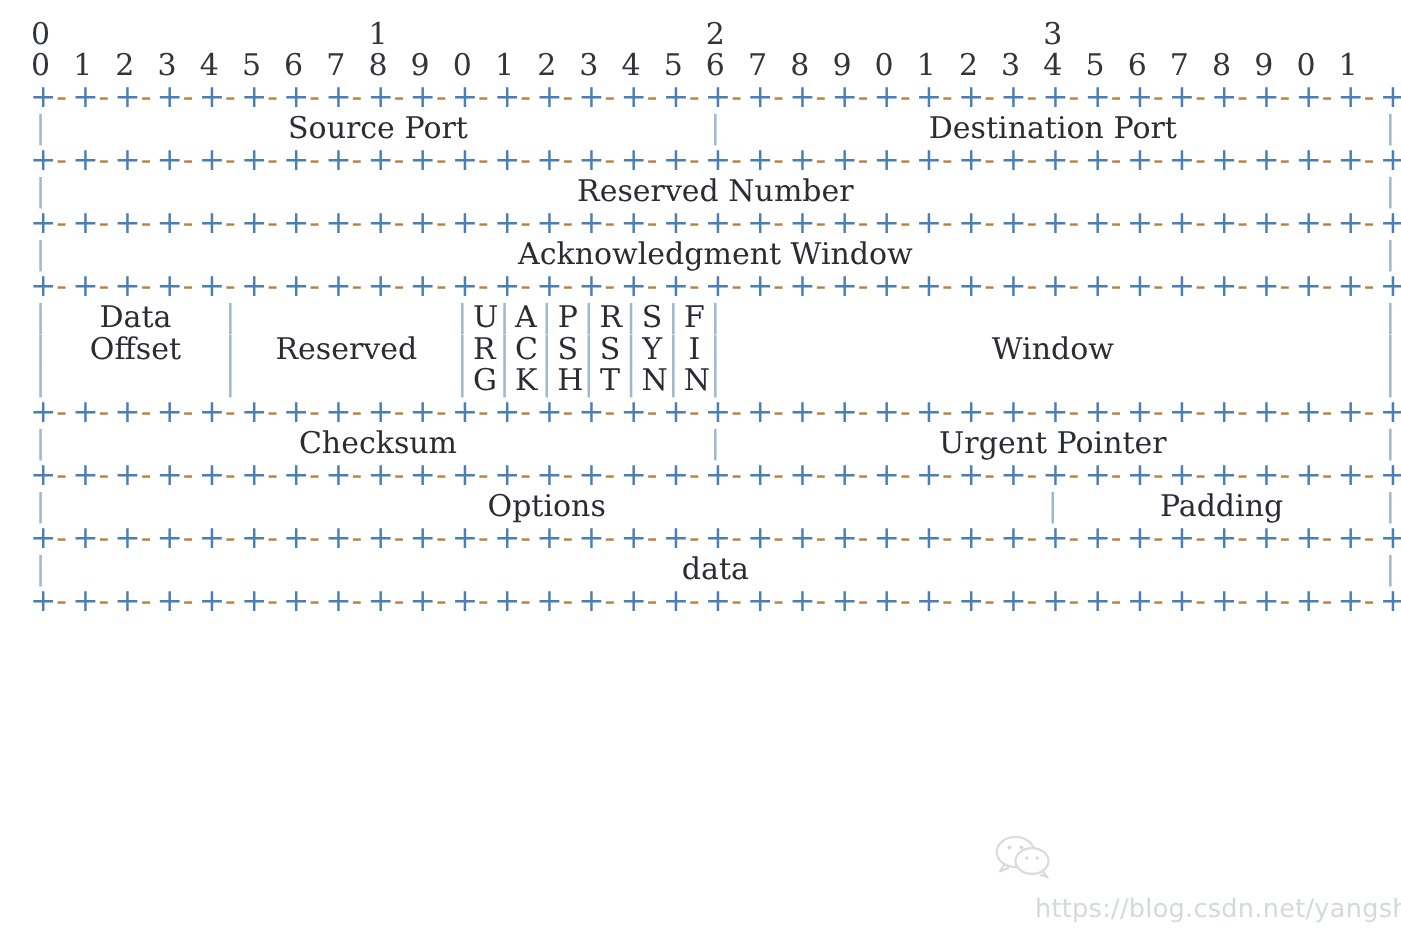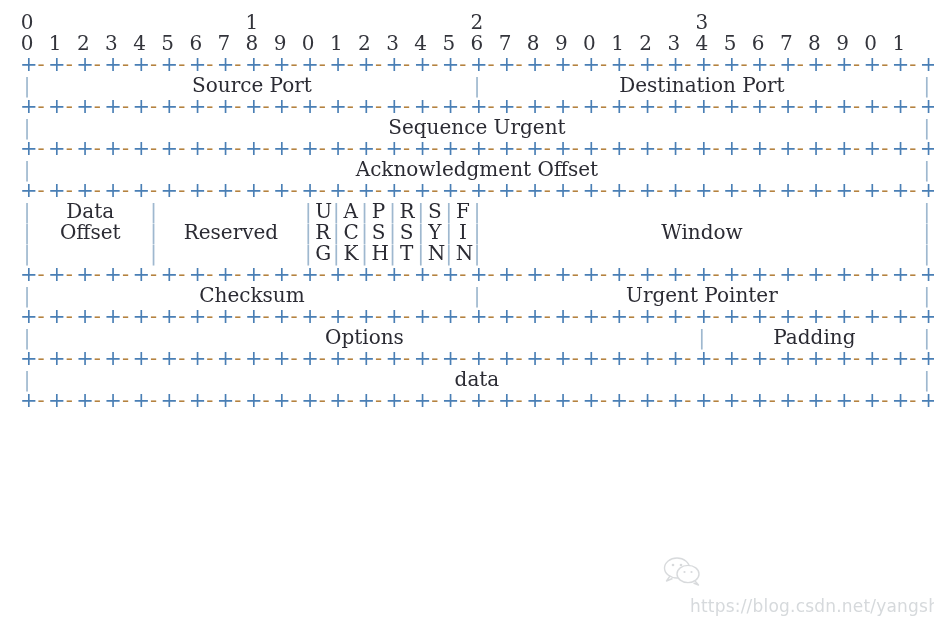--- a/index.html
+++ b/index.html
@@ -114,23 +114,23 @@
 </head>
 <body>
 
 <div id="diagram">
 
 <div class="row numrow"><div class="cells"><span class="cell" style="left: 0px;">0</span><span class="cell" style="left: 224.96px;">1</span><span class="cell" style="left: 449.92px;">2</span><span class="cell" style="left: 674.88px;">3</span></div></div>
     <div class="row numrow"><div class="cells"><span class="cell" style="left: 0px;">0</span><span class="cell" style="left: 28.12px;">1</span><span class="cell" style="left: 56.24px;">2</span><span class="cell" style="left: 84.36px;">3</span><span class="cell" style="left: 112.48px;">4</span><span class="cell" style="left: 140.6px;">5</span><span class="cell" style="left: 168.72px;">6</span><span class="cell" style="left: 196.84px;">7</span><span class="cell" style="left: 224.96px;">8</span><span class="cell" style="left: 253.08px;">9</span><span class="cell" style="left: 281.2px;">0</span><span class="cell" style="left: 309.32px;">1</span><span class="cell" style="left: 337.44px;">2</span><span class="cell" style="left: 365.56px;">3</span><span class="cell" style="left: 393.68px;">4</span><span class="cell" style="left: 421.8px;">5</span><span class="cell" style="left: 449.92px;">6</span><span class="cell" style="left: 478.04px;">7</span><span class="cell" style="left: 506.16px;">8</span><span class="cell" style="left: 534.28px;">9</span><span class="cell" style="left: 562.4px;">0</span><span class="cell" style="left: 590.52px;">1</span><span class="cell" style="left: 618.64px;">2</span><span class="cell" style="left: 646.76px;">3</span><span class="cell" style="left: 674.88px;">4</span><span class="cell" style="left: 703px;">5</span><span class="cell" style="left: 731.12px;">6</span><span class="cell" style="left: 759.24px;">7</span><span class="cell" style="left: 787.36px;">8</span><span class="cell" style="left: 815.48px;">9</span><span class="cell" style="left: 843.6px;">0</span><span class="cell" style="left: 871.72px;">1</span></div></div>
     <div class="row seprow"><div class="cells"><span class="cell plus" style="left: 0px;">+</span><span class="cell dash" style="left: 14.06px;">-</span><span class="cell plus" style="left: 28.12px;">+</span><span class="cell dash" style="left: 42.18px;">-</span><span class="cell plus" style="left: 56.24px;">+</span><span class="cell dash" style="left: 70.3px;">-</span><span class="cell plus" style="left: 84.36px;">+</span><span class="cell dash" style="left: 98.42px;">-</span><span class="cell plus" style="left: 112.48px;">+</span><span class="cell dash" style="left: 126.54px;">-</span><span class="cell plus" style="left: 140.6px;">+</span><span class="cell dash" style="left: 154.66px;">-</span><span class="cell plus" style="left: 168.72px;">+</span><span class="cell dash" style="left: 182.78px;">-</span><span class="cell plus" style="left: 196.84px;">+</span><span class="cell dash" style="left: 210.9px;">-</span><span class="cell plus" style="left: 224.96px;">+</span><span class="cell dash" style="left: 239.02px;">-</span><span class="cell plus" style="left: 253.08px;">+</span><span class="cell dash" style="left: 267.14px;">-</span><span class="cell plus" style="left: 281.2px;">+</span><span class="cell dash" style="left: 295.26px;">-</span><span class="cell plus" style="left: 309.32px;">+</span><span class="cell dash" style="left: 323.38px;">-</span><span class="cell plus" style="left: 337.44px;">+</span><span class="cell dash" style="left: 351.5px;">-</span><span class="cell plus" style="left: 365.56px;">+</span><span class="cell dash" style="left: 379.62px;">-</span><span class="cell plus" style="left: 393.68px;">+</span><span class="cell dash" style="left: 407.74px;">-</span><span class="cell plus" style="left: 421.8px;">+</span><span class="cell dash" style="left: 435.86px;">-</span><span class="cell plus" style="left: 449.92px;">+</span><span class="cell dash" style="left: 463.98px;">-</span><span class="cell plus" style="left: 478.04px;">+</span><span class="cell dash" style="left: 492.1px;">-</span><span class="cell plus" style="left: 506.16px;">+</span><span class="cell dash" style="left: 520.22px;">-</span><span class="cell plus" style="left: 534.28px;">+</span><span class="cell dash" style="left: 548.34px;">-</span><span class="cell plus" style="left: 562.4px;">+</span><span class="cell dash" style="left: 576.46px;">-</span><span class="cell plus" style="left: 590.52px;">+</span><span class="cell dash" style="left: 604.58px;">-</span><span class="cell plus" style="left: 618.64px;">+</span><span class="cell dash" style="left: 632.7px;">-</span><span class="cell plus" style="left: 646.76px;">+</span><span class="cell dash" style="left: 660.82px;">-</span><span class="cell plus" style="left: 674.88px;">+</span><span class="cell dash" style="left: 688.94px;">-</span><span class="cell plus" style="left: 703px;">+</span><span class="cell dash" style="left: 717.06px;">-</span><span class="cell plus" style="left: 731.12px;">+</span><span class="cell dash" style="left: 745.18px;">-</span><span class="cell plus" style="left: 759.24px;">+</span><span class="cell dash" style="left: 773.3px;">-</span><span class="cell plus" style="left: 787.36px;">+</span><span class="cell dash" style="left: 801.42px;">-</span><span class="cell plus" style="left: 815.48px;">+</span><span class="cell dash" style="left: 829.54px;">-</span><span class="cell plus" style="left: 843.6px;">+</span><span class="cell dash" style="left: 857.66px;">-</span><span class="cell plus" style="left: 871.72px;">+</span><span class="cell dash" style="left: 885.78px;">-</span><span class="cell plus" style="left: 899.84px;">+</span></div></div>
     <div class="row contentrow"><div class="cells"><span class="cell pipe" style="left: 0px;">|</span><span class="cell pipe" style="left: 449.92px;">|</span><span class="cell pipe" style="left: 899.84px;">|</span><span class="label" style="left: 14.06px; width: 435.86px; text-align: center;">Source Port</span><span class="label" style="left: 463.98px; width: 435.86px; text-align: center;">Destination Port</span></div></div>
     <div class="row seprow"><div class="cells"><span class="cell plus" style="left: 0px;">+</span><span class="cell dash" style="left: 14.06px;">-</span><span class="cell plus" style="left: 28.12px;">+</span><span class="cell dash" style="left: 42.18px;">-</span><span class="cell plus" style="left: 56.24px;">+</span><span class="cell dash" style="left: 70.3px;">-</span><span class="cell plus" style="left: 84.36px;">+</span><span class="cell dash" style="left: 98.42px;">-</span><span class="cell plus" style="left: 112.48px;">+</span><span class="cell dash" style="left: 126.54px;">-</span><span class="cell plus" style="left: 140.6px;">+</span><span class="cell dash" style="left: 154.66px;">-</span><span class="cell plus" style="left: 168.72px;">+</span><span class="cell dash" style="left: 182.78px;">-</span><span class="cell plus" style="left: 196.84px;">+</span><span class="cell dash" style="left: 210.9px;">-</span><span class="cell plus" style="left: 224.96px;">+</span><span class="cell dash" style="left: 239.02px;">-</span><span class="cell plus" style="left: 253.08px;">+</span><span class="cell dash" style="left: 267.14px;">-</span><span class="cell plus" style="left: 281.2px;">+</span><span class="cell dash" style="left: 295.26px;">-</span><span class="cell plus" style="left: 309.32px;">+</span><span class="cell dash" style="left: 323.38px;">-</span><span class="cell plus" style="left: 337.44px;">+</span><span class="cell dash" style="left: 351.5px;">-</span><span class="cell plus" style="left: 365.56px;">+</span><span class="cell dash" style="left: 379.62px;">-</span><span class="cell plus" style="left: 393.68px;">+</span><span class="cell dash" style="left: 407.74px;">-</span><span class="cell plus" style="left: 421.8px;">+</span><span class="cell dash" style="left: 435.86px;">-</span><span class="cell plus" style="left: 449.92px;">+</span><span class="cell dash" style="left: 463.98px;">-</span><span class="cell plus" style="left: 478.04px;">+</span><span class="cell dash" style="left: 492.1px;">-</span><span class="cell plus" style="left: 506.16px;">+</span><span class="cell dash" style="left: 520.22px;">-</span><span class="cell plus" style="left: 534.28px;">+</span><span class="cell dash" style="left: 548.34px;">-</span><span class="cell plus" style="left: 562.4px;">+</span><span class="cell dash" style="left: 576.46px;">-</span><span class="cell plus" style="left: 590.52px;">+</span><span class="cell dash" style="left: 604.58px;">-</span><span class="cell plus" style="left: 618.64px;">+</span><span class="cell dash" style="left: 632.7px;">-</span><span class="cell plus" style="left: 646.76px;">+</span><span class="cell dash" style="left: 660.82px;">-</span><span class="cell plus" style="left: 674.88px;">+</span><span class="cell dash" style="left: 688.94px;">-</span><span class="cell plus" style="left: 703px;">+</span><span class="cell dash" style="left: 717.06px;">-</span><span class="cell plus" style="left: 731.12px;">+</span><span class="cell dash" style="left: 745.18px;">-</span><span class="cell plus" style="left: 759.24px;">+</span><span class="cell dash" style="left: 773.3px;">-</span><span class="cell plus" style="left: 787.36px;">+</span><span class="cell dash" style="left: 801.42px;">-</span><span class="cell plus" style="left: 815.48px;">+</span><span class="cell dash" style="left: 829.54px;">-</span><span class="cell plus" style="left: 843.6px;">+</span><span class="cell dash" style="left: 857.66px;">-</span><span class="cell plus" style="left: 871.72px;">+</span><span class="cell dash" style="left: 885.78px;">-</span><span class="cell plus" style="left: 899.84px;">+</span></div></div>
-    <div class="row contentrow"><div class="cells"><span class="cell pipe" style="left: 0px;">|</span><span class="cell pipe" style="left: 899.84px;">|</span><span class="label" style="left: 14.06px; width: 885.78px; text-align: center;">Sequence Urgent</span></div></div>
+    <div class="row contentrow"><div class="cells"><span class="cell pipe" style="left: 0px;">|</span><span class="cell pipe" style="left: 899.84px;">|</span><span class="label" style="left: 14.06px; width: 885.78px; text-align: center;">Reserved Number</span></div></div>
     <div class="row seprow"><div class="cells"><span class="cell plus" style="left: 0px;">+</span><span class="cell dash" style="left: 14.06px;">-</span><span class="cell plus" style="left: 28.12px;">+</span><span class="cell dash" style="left: 42.18px;">-</span><span class="cell plus" style="left: 56.24px;">+</span><span class="cell dash" style="left: 70.3px;">-</span><span class="cell plus" style="left: 84.36px;">+</span><span class="cell dash" style="left: 98.42px;">-</span><span class="cell plus" style="left: 112.48px;">+</span><span class="cell dash" style="left: 126.54px;">-</span><span class="cell plus" style="left: 140.6px;">+</span><span class="cell dash" style="left: 154.66px;">-</span><span class="cell plus" style="left: 168.72px;">+</span><span class="cell dash" style="left: 182.78px;">-</span><span class="cell plus" style="left: 196.84px;">+</span><span class="cell dash" style="left: 210.9px;">-</span><span class="cell plus" style="left: 224.96px;">+</span><span class="cell dash" style="left: 239.02px;">-</span><span class="cell plus" style="left: 253.08px;">+</span><span class="cell dash" style="left: 267.14px;">-</span><span class="cell plus" style="left: 281.2px;">+</span><span class="cell dash" style="left: 295.26px;">-</span><span class="cell plus" style="left: 309.32px;">+</span><span class="cell dash" style="left: 323.38px;">-</span><span class="cell plus" style="left: 337.44px;">+</span><span class="cell dash" style="left: 351.5px;">-</span><span class="cell plus" style="left: 365.56px;">+</span><span class="cell dash" style="left: 379.62px;">-</span><span class="cell plus" style="left: 393.68px;">+</span><span class="cell dash" style="left: 407.74px;">-</span><span class="cell plus" style="left: 421.8px;">+</span><span class="cell dash" style="left: 435.86px;">-</span><span class="cell plus" style="left: 449.92px;">+</span><span class="cell dash" style="left: 463.98px;">-</span><span class="cell plus" style="left: 478.04px;">+</span><span class="cell dash" style="left: 492.1px;">-</span><span class="cell plus" style="left: 506.16px;">+</span><span class="cell dash" style="left: 520.22px;">-</span><span class="cell plus" style="left: 534.28px;">+</span><span class="cell dash" style="left: 548.34px;">-</span><span class="cell plus" style="left: 562.4px;">+</span><span class="cell dash" style="left: 576.46px;">-</span><span class="cell plus" style="left: 590.52px;">+</span><span class="cell dash" style="left: 604.58px;">-</span><span class="cell plus" style="left: 618.64px;">+</span><span class="cell dash" style="left: 632.7px;">-</span><span class="cell plus" style="left: 646.76px;">+</span><span class="cell dash" style="left: 660.82px;">-</span><span class="cell plus" style="left: 674.88px;">+</span><span class="cell dash" style="left: 688.94px;">-</span><span class="cell plus" style="left: 703px;">+</span><span class="cell dash" style="left: 717.06px;">-</span><span class="cell plus" style="left: 731.12px;">+</span><span class="cell dash" style="left: 745.18px;">-</span><span class="cell plus" style="left: 759.24px;">+</span><span class="cell dash" style="left: 773.3px;">-</span><span class="cell plus" style="left: 787.36px;">+</span><span class="cell dash" style="left: 801.42px;">-</span><span class="cell plus" style="left: 815.48px;">+</span><span class="cell dash" style="left: 829.54px;">-</span><span class="cell plus" style="left: 843.6px;">+</span><span class="cell dash" style="left: 857.66px;">-</span><span class="cell plus" style="left: 871.72px;">+</span><span class="cell dash" style="left: 885.78px;">-</span><span class="cell plus" style="left: 899.84px;">+</span></div></div>
-    <div class="row contentrow"><div class="cells"><span class="cell pipe" style="left: 0px;">|</span><span class="cell pipe" style="left: 899.84px;">|</span><span class="label" style="left: 14.06px; width: 885.78px; text-align: center;">Acknowledgment Offset</span></div></div>
+    <div class="row contentrow"><div class="cells"><span class="cell pipe" style="left: 0px;">|</span><span class="cell pipe" style="left: 899.84px;">|</span><span class="label" style="left: 14.06px; width: 885.78px; text-align: center;">Acknowledgment Window</span></div></div>
     <div class="row seprow"><div class="cells"><span class="cell plus" style="left: 0px;">+</span><span class="cell dash" style="left: 14.06px;">-</span><span class="cell plus" style="left: 28.12px;">+</span><span class="cell dash" style="left: 42.18px;">-</span><span class="cell plus" style="left: 56.24px;">+</span><span class="cell dash" style="left: 70.3px;">-</span><span class="cell plus" style="left: 84.36px;">+</span><span class="cell dash" style="left: 98.42px;">-</span><span class="cell plus" style="left: 112.48px;">+</span><span class="cell dash" style="left: 126.54px;">-</span><span class="cell plus" style="left: 140.6px;">+</span><span class="cell dash" style="left: 154.66px;">-</span><span class="cell plus" style="left: 168.72px;">+</span><span class="cell dash" style="left: 182.78px;">-</span><span class="cell plus" style="left: 196.84px;">+</span><span class="cell dash" style="left: 210.9px;">-</span><span class="cell plus" style="left: 224.96px;">+</span><span class="cell dash" style="left: 239.02px;">-</span><span class="cell plus" style="left: 253.08px;">+</span><span class="cell dash" style="left: 267.14px;">-</span><span class="cell plus" style="left: 281.2px;">+</span><span class="cell dash" style="left: 295.26px;">-</span><span class="cell plus" style="left: 309.32px;">+</span><span class="cell dash" style="left: 323.38px;">-</span><span class="cell plus" style="left: 337.44px;">+</span><span class="cell dash" style="left: 351.5px;">-</span><span class="cell plus" style="left: 365.56px;">+</span><span class="cell dash" style="left: 379.62px;">-</span><span class="cell plus" style="left: 393.68px;">+</span><span class="cell dash" style="left: 407.74px;">-</span><span class="cell plus" style="left: 421.8px;">+</span><span class="cell dash" style="left: 435.86px;">-</span><span class="cell plus" style="left: 449.92px;">+</span><span class="cell dash" style="left: 463.98px;">-</span><span class="cell plus" style="left: 478.04px;">+</span><span class="cell dash" style="left: 492.1px;">-</span><span class="cell plus" style="left: 506.16px;">+</span><span class="cell dash" style="left: 520.22px;">-</span><span class="cell plus" style="left: 534.28px;">+</span><span class="cell dash" style="left: 548.34px;">-</span><span class="cell plus" style="left: 562.4px;">+</span><span class="cell dash" style="left: 576.46px;">-</span><span class="cell plus" style="left: 590.52px;">+</span><span class="cell dash" style="left: 604.58px;">-</span><span class="cell plus" style="left: 618.64px;">+</span><span class="cell dash" style="left: 632.7px;">-</span><span class="cell plus" style="left: 646.76px;">+</span><span class="cell dash" style="left: 660.82px;">-</span><span class="cell plus" style="left: 674.88px;">+</span><span class="cell dash" style="left: 688.94px;">-</span><span class="cell plus" style="left: 703px;">+</span><span class="cell dash" style="left: 717.06px;">-</span><span class="cell plus" style="left: 731.12px;">+</span><span class="cell dash" style="left: 745.18px;">-</span><span class="cell plus" style="left: 759.24px;">+</span><span class="cell dash" style="left: 773.3px;">-</span><span class="cell plus" style="left: 787.36px;">+</span><span class="cell dash" style="left: 801.42px;">-</span><span class="cell plus" style="left: 815.48px;">+</span><span class="cell dash" style="left: 829.54px;">-</span><span class="cell plus" style="left: 843.6px;">+</span><span class="cell dash" style="left: 857.66px;">-</span><span class="cell plus" style="left: 871.72px;">+</span><span class="cell dash" style="left: 885.78px;">-</span><span class="cell plus" style="left: 899.84px;">+</span></div></div>
     <div class="row contentrow"><div class="cells"><span class="cell pipe" style="left: 0px;">|</span><span class="cell pipe" style="left: 126.54px;">|</span><span class="cell pipe" style="left: 899.84px;">|</span><span class="cell pipe" style="left: 281.2px;">|</span><span class="cell pipe" style="left: 309.32px;">|</span><span class="cell pipe" style="left: 337.44px;">|</span><span class="cell pipe" style="left: 365.56px;">|</span><span class="cell pipe" style="left: 393.68px;">|</span><span class="cell pipe" style="left: 421.8px;">|</span><span class="cell pipe" style="left: 449.92px;">|</span><span class="cell" style="left: 295.26px;">U</span><span class="cell" style="left: 323.38px;">A</span><span class="cell" style="left: 351.5px;">P</span><span class="cell" style="left: 379.62px;">R</span><span class="cell" style="left: 407.74px;">S</span><span class="cell" style="left: 435.86px;">F</span><span class="label" style="left: 14.06px; width: 112.48px; text-align: center;">Data</span></div></div>
     <div class="row contentrow"><div class="cells"><span class="cell pipe" style="left: 0px;">|</span><span class="cell pipe" style="left: 126.54px;">|</span><span class="cell pipe" style="left: 899.84px;">|</span><span class="cell pipe" style="left: 281.2px;">|</span><span class="cell pipe" style="left: 309.32px;">|</span><span class="cell pipe" style="left: 337.44px;">|</span><span class="cell pipe" style="left: 365.56px;">|</span><span class="cell pipe" style="left: 393.68px;">|</span><span class="cell pipe" style="left: 421.8px;">|</span><span class="cell pipe" style="left: 449.92px;">|</span><span class="cell" style="left: 295.26px;">R</span><span class="cell" style="left: 323.38px;">C</span><span class="cell" style="left: 351.5px;">S</span><span class="cell" style="left: 379.62px;">S</span><span class="cell" style="left: 407.74px;">Y</span><span class="cell" style="left: 435.86px;">I</span><span class="label" style="left: 14.06px; width: 112.48px; text-align: center;">Offset</span><span class="label" style="left: 140.6px; width: 140.6px; text-align: center;">Reserved</span><span class="label" style="left: 463.98px; width: 435.86px; text-align: center;">Window</span></div></div>
     <div class="row contentrow"><div class="cells"><span class="cell pipe" style="left: 0px;">|</span><span class="cell pipe" style="left: 126.54px;">|</span><span class="cell pipe" style="left: 899.84px;">|</span><span class="cell pipe" style="left: 281.2px;">|</span><span class="cell pipe" style="left: 309.32px;">|</span><span class="cell pipe" style="left: 337.44px;">|</span><span class="cell pipe" style="left: 365.56px;">|</span><span class="cell pipe" style="left: 393.68px;">|</span><span class="cell pipe" style="left: 421.8px;">|</span><span class="cell pipe" style="left: 449.92px;">|</span><span class="cell" style="left: 295.26px;">G</span><span class="cell" style="left: 323.38px;">K</span><span class="cell" style="left: 351.5px;">H</span><span class="cell" style="left: 379.62px;">T</span><span class="cell" style="left: 407.74px;">N</span><span class="cell" style="left: 435.86px;">N</span></div></div>
     <div class="row seprow"><div class="cells"><span class="cell plus" style="left: 0px;">+</span><span class="cell dash" style="left: 14.06px;">-</span><span class="cell plus" style="left: 28.12px;">+</span><span class="cell dash" style="left: 42.18px;">-</span><span class="cell plus" style="left: 56.24px;">+</span><span class="cell dash" style="left: 70.3px;">-</span><span class="cell plus" style="left: 84.36px;">+</span><span class="cell dash" style="left: 98.42px;">-</span><span class="cell plus" style="left: 112.48px;">+</span><span class="cell dash" style="left: 126.54px;">-</span><span class="cell plus" style="left: 140.6px;">+</span><span class="cell dash" style="left: 154.66px;">-</span><span class="cell plus" style="left: 168.72px;">+</span><span class="cell dash" style="left: 182.78px;">-</span><span class="cell plus" style="left: 196.84px;">+</span><span class="cell dash" style="left: 210.9px;">-</span><span class="cell plus" style="left: 224.96px;">+</span><span class="cell dash" style="left: 239.02px;">-</span><span class="cell plus" style="left: 253.08px;">+</span><span class="cell dash" style="left: 267.14px;">-</span><span class="cell plus" style="left: 281.2px;">+</span><span class="cell dash" style="left: 295.26px;">-</span><span class="cell plus" style="left: 309.32px;">+</span><span class="cell dash" style="left: 323.38px;">-</span><span class="cell plus" style="left: 337.44px;">+</span><span class="cell dash" style="left: 351.5px;">-</span><span class="cell plus" style="left: 365.56px;">+</span><span class="cell dash" style="left: 379.62px;">-</span><span class="cell plus" style="left: 393.68px;">+</span><span class="cell dash" style="left: 407.74px;">-</span><span class="cell plus" style="left: 421.8px;">+</span><span class="cell dash" style="left: 435.86px;">-</span><span class="cell plus" style="left: 449.92px;">+</span><span class="cell dash" style="left: 463.98px;">-</span><span class="cell plus" style="left: 478.04px;">+</span><span class="cell dash" style="left: 492.1px;">-</span><span class="cell plus" style="left: 506.16px;">+</span><span class="cell dash" style="left: 520.22px;">-</span><span class="cell plus" style="left: 534.28px;">+</span><span class="cell dash" style="left: 548.34px;">-</span><span class="cell plus" style="left: 562.4px;">+</span><span class="cell dash" style="left: 576.46px;">-</span><span class="cell plus" style="left: 590.52px;">+</span><span class="cell dash" style="left: 604.58px;">-</span><span class="cell plus" style="left: 618.64px;">+</span><span class="cell dash" style="left: 632.7px;">-</span><span class="cell plus" style="left: 646.76px;">+</span><span class="cell dash" style="left: 660.82px;">-</span><span class="cell plus" style="left: 674.88px;">+</span><span class="cell dash" style="left: 688.94px;">-</span><span class="cell plus" style="left: 703px;">+</span><span class="cell dash" style="left: 717.06px;">-</span><span class="cell plus" style="left: 731.12px;">+</span><span class="cell dash" style="left: 745.18px;">-</span><span class="cell plus" style="left: 759.24px;">+</span><span class="cell dash" style="left: 773.3px;">-</span><span class="cell plus" style="left: 787.36px;">+</span><span class="cell dash" style="left: 801.42px;">-</span><span class="cell plus" style="left: 815.48px;">+</span><span class="cell dash" style="left: 829.54px;">-</span><span class="cell plus" style="left: 843.6px;">+</span><span class="cell dash" style="left: 857.66px;">-</span><span class="cell plus" style="left: 871.72px;">+</span><span class="cell dash" style="left: 885.78px;">-</span><span class="cell plus" style="left: 899.84px;">+</span></div></div>
     <div class="row contentrow"><div class="cells"><span class="cell pipe" style="left: 0px;">|</span><span class="cell pipe" style="left: 449.92px;">|</span><span class="cell pipe" style="left: 899.84px;">|</span><span class="label" style="left: 14.06px; width: 435.86px; text-align: center;">Checksum</span><span class="label" style="left: 463.98px; width: 435.86px; text-align: center;">Urgent Pointer</span></div></div>
     <div class="row seprow"><div class="cells"><span class="cell plus" style="left: 0px;">+</span><span class="cell dash" style="left: 14.06px;">-</span><span class="cell plus" style="left: 28.12px;">+</span><span class="cell dash" style="left: 42.18px;">-</span><span class="cell plus" style="left: 56.24px;">+</span><span class="cell dash" style="left: 70.3px;">-</span><span class="cell plus" style="left: 84.36px;">+</span><span class="cell dash" style="left: 98.42px;">-</span><span class="cell plus" style="left: 112.48px;">+</span><span class="cell dash" style="left: 126.54px;">-</span><span class="cell plus" style="left: 140.6px;">+</span><span class="cell dash" style="left: 154.66px;">-</span><span class="cell plus" style="left: 168.72px;">+</span><span class="cell dash" style="left: 182.78px;">-</span><span class="cell plus" style="left: 196.84px;">+</span><span class="cell dash" style="left: 210.9px;">-</span><span class="cell plus" style="left: 224.96px;">+</span><span class="cell dash" style="left: 239.02px;">-</span><span class="cell plus" style="left: 253.08px;">+</span><span class="cell dash" style="left: 267.14px;">-</span><span class="cell plus" style="left: 281.2px;">+</span><span class="cell dash" style="left: 295.26px;">-</span><span class="cell plus" style="left: 309.32px;">+</span><span class="cell dash" style="left: 323.38px;">-</span><span class="cell plus" style="left: 337.44px;">+</span><span class="cell dash" style="left: 351.5px;">-</span><span class="cell plus" style="left: 365.56px;">+</span><span class="cell dash" style="left: 379.62px;">-</span><span class="cell plus" style="left: 393.68px;">+</span><span class="cell dash" style="left: 407.74px;">-</span><span class="cell plus" style="left: 421.8px;">+</span><span class="cell dash" style="left: 435.86px;">-</span><span class="cell plus" style="left: 449.92px;">+</span><span class="cell dash" style="left: 463.98px;">-</span><span class="cell plus" style="left: 478.04px;">+</span><span class="cell dash" style="left: 492.1px;">-</span><span class="cell plus" style="left: 506.16px;">+</span><span class="cell dash" style="left: 520.22px;">-</span><span class="cell plus" style="left: 534.28px;">+</span><span class="cell dash" style="left: 548.34px;">-</span><span class="cell plus" style="left: 562.4px;">+</span><span class="cell dash" style="left: 576.46px;">-</span><span class="cell plus" style="left: 590.52px;">+</span><span class="cell dash" style="left: 604.58px;">-</span><span class="cell plus" style="left: 618.64px;">+</span><span class="cell dash" style="left: 632.7px;">-</span><span class="cell plus" style="left: 646.76px;">+</span><span class="cell dash" style="left: 660.82px;">-</span><span class="cell plus" style="left: 674.88px;">+</span><span class="cell dash" style="left: 688.94px;">-</span><span class="cell plus" style="left: 703px;">+</span><span class="cell dash" style="left: 717.06px;">-</span><span class="cell plus" style="left: 731.12px;">+</span><span class="cell dash" style="left: 745.18px;">-</span><span class="cell plus" style="left: 759.24px;">+</span><span class="cell dash" style="left: 773.3px;">-</span><span class="cell plus" style="left: 787.36px;">+</span><span class="cell dash" style="left: 801.42px;">-</span><span class="cell plus" style="left: 815.48px;">+</span><span class="cell dash" style="left: 829.54px;">-</span><span class="cell plus" style="left: 843.6px;">+</span><span class="cell dash" style="left: 857.66px;">-</span><span class="cell plus" style="left: 871.72px;">+</span><span class="cell dash" style="left: 885.78px;">-</span><span class="cell plus" style="left: 899.84px;">+</span></div></div>
     <div class="row contentrow"><div class="cells"><span class="cell pipe" style="left: 0px;">|</span><span class="cell pipe" style="left: 674.88px;">|</span><span class="cell pipe" style="left: 899.84px;">|</span><span class="label" style="left: 14.06px; width: 660.82px; text-align: center;">Options</span><span class="label" style="left: 688.94px; width: 210.9px; text-align: center;">Padding</span></div></div>
     <div class="row seprow"><div class="cells"><span class="cell plus" style="left: 0px;">+</span><span class="cell dash" style="left: 14.06px;">-</span><span class="cell plus" style="left: 28.12px;">+</span><span class="cell dash" style="left: 42.18px;">-</span><span class="cell plus" style="left: 56.24px;">+</span><span class="cell dash" style="left: 70.3px;">-</span><span class="cell plus" style="left: 84.36px;">+</span><span class="cell dash" style="left: 98.42px;">-</span><span class="cell plus" style="left: 112.48px;">+</span><span class="cell dash" style="left: 126.54px;">-</span><span class="cell plus" style="left: 140.6px;">+</span><span class="cell dash" style="left: 154.66px;">-</span><span class="cell plus" style="left: 168.72px;">+</span><span class="cell dash" style="left: 182.78px;">-</span><span class="cell plus" style="left: 196.84px;">+</span><span class="cell dash" style="left: 210.9px;">-</span><span class="cell plus" style="left: 224.96px;">+</span><span class="cell dash" style="left: 239.02px;">-</span><span class="cell plus" style="left: 253.08px;">+</span><span class="cell dash" style="left: 267.14px;">-</span><span class="cell plus" style="left: 281.2px;">+</span><span class="cell dash" style="left: 295.26px;">-</span><span class="cell plus" style="left: 309.32px;">+</span><span class="cell dash" style="left: 323.38px;">-</span><span class="cell plus" style="left: 337.44px;">+</span><span class="cell dash" style="left: 351.5px;">-</span><span class="cell plus" style="left: 365.56px;">+</span><span class="cell dash" style="left: 379.62px;">-</span><span class="cell plus" style="left: 393.68px;">+</span><span class="cell dash" style="left: 407.74px;">-</span><span class="cell plus" style="left: 421.8px;">+</span><span class="cell dash" style="left: 435.86px;">-</span><span class="cell plus" style="left: 449.92px;">+</span><span class="cell dash" style="left: 463.98px;">-</span><span class="cell plus" style="left: 478.04px;">+</span><span class="cell dash" style="left: 492.1px;">-</span><span class="cell plus" style="left: 506.16px;">+</span><span class="cell dash" style="left: 520.22px;">-</span><span class="cell plus" style="left: 534.28px;">+</span><span class="cell dash" style="left: 548.34px;">-</span><span class="cell plus" style="left: 562.4px;">+</span><span class="cell dash" style="left: 576.46px;">-</span><span class="cell plus" style="left: 590.52px;">+</span><span class="cell dash" style="left: 604.58px;">-</span><span class="cell plus" style="left: 618.64px;">+</span><span class="cell dash" style="left: 632.7px;">-</span><span class="cell plus" style="left: 646.76px;">+</span><span class="cell dash" style="left: 660.82px;">-</span><span class="cell plus" style="left: 674.88px;">+</span><span class="cell dash" style="left: 688.94px;">-</span><span class="cell plus" style="left: 703px;">+</span><span class="cell dash" style="left: 717.06px;">-</span><span class="cell plus" style="left: 731.12px;">+</span><span class="cell dash" style="left: 745.18px;">-</span><span class="cell plus" style="left: 759.24px;">+</span><span class="cell dash" style="left: 773.3px;">-</span><span class="cell plus" style="left: 787.36px;">+</span><span class="cell dash" style="left: 801.42px;">-</span><span class="cell plus" style="left: 815.48px;">+</span><span class="cell dash" style="left: 829.54px;">-</span><span class="cell plus" style="left: 843.6px;">+</span><span class="cell dash" style="left: 857.66px;">-</span><span class="cell plus" style="left: 871.72px;">+</span><span class="cell dash" style="left: 885.78px;">-</span><span class="cell plus" style="left: 899.84px;">+</span></div></div>
     <div class="row contentrow"><div class="cells"><span class="cell pipe" style="left: 0px;">|</span><span class="cell pipe" style="left: 899.84px;">|</span><span class="label" style="left: 14.06px; width: 885.78px; text-align: center;">data</span></div></div>

